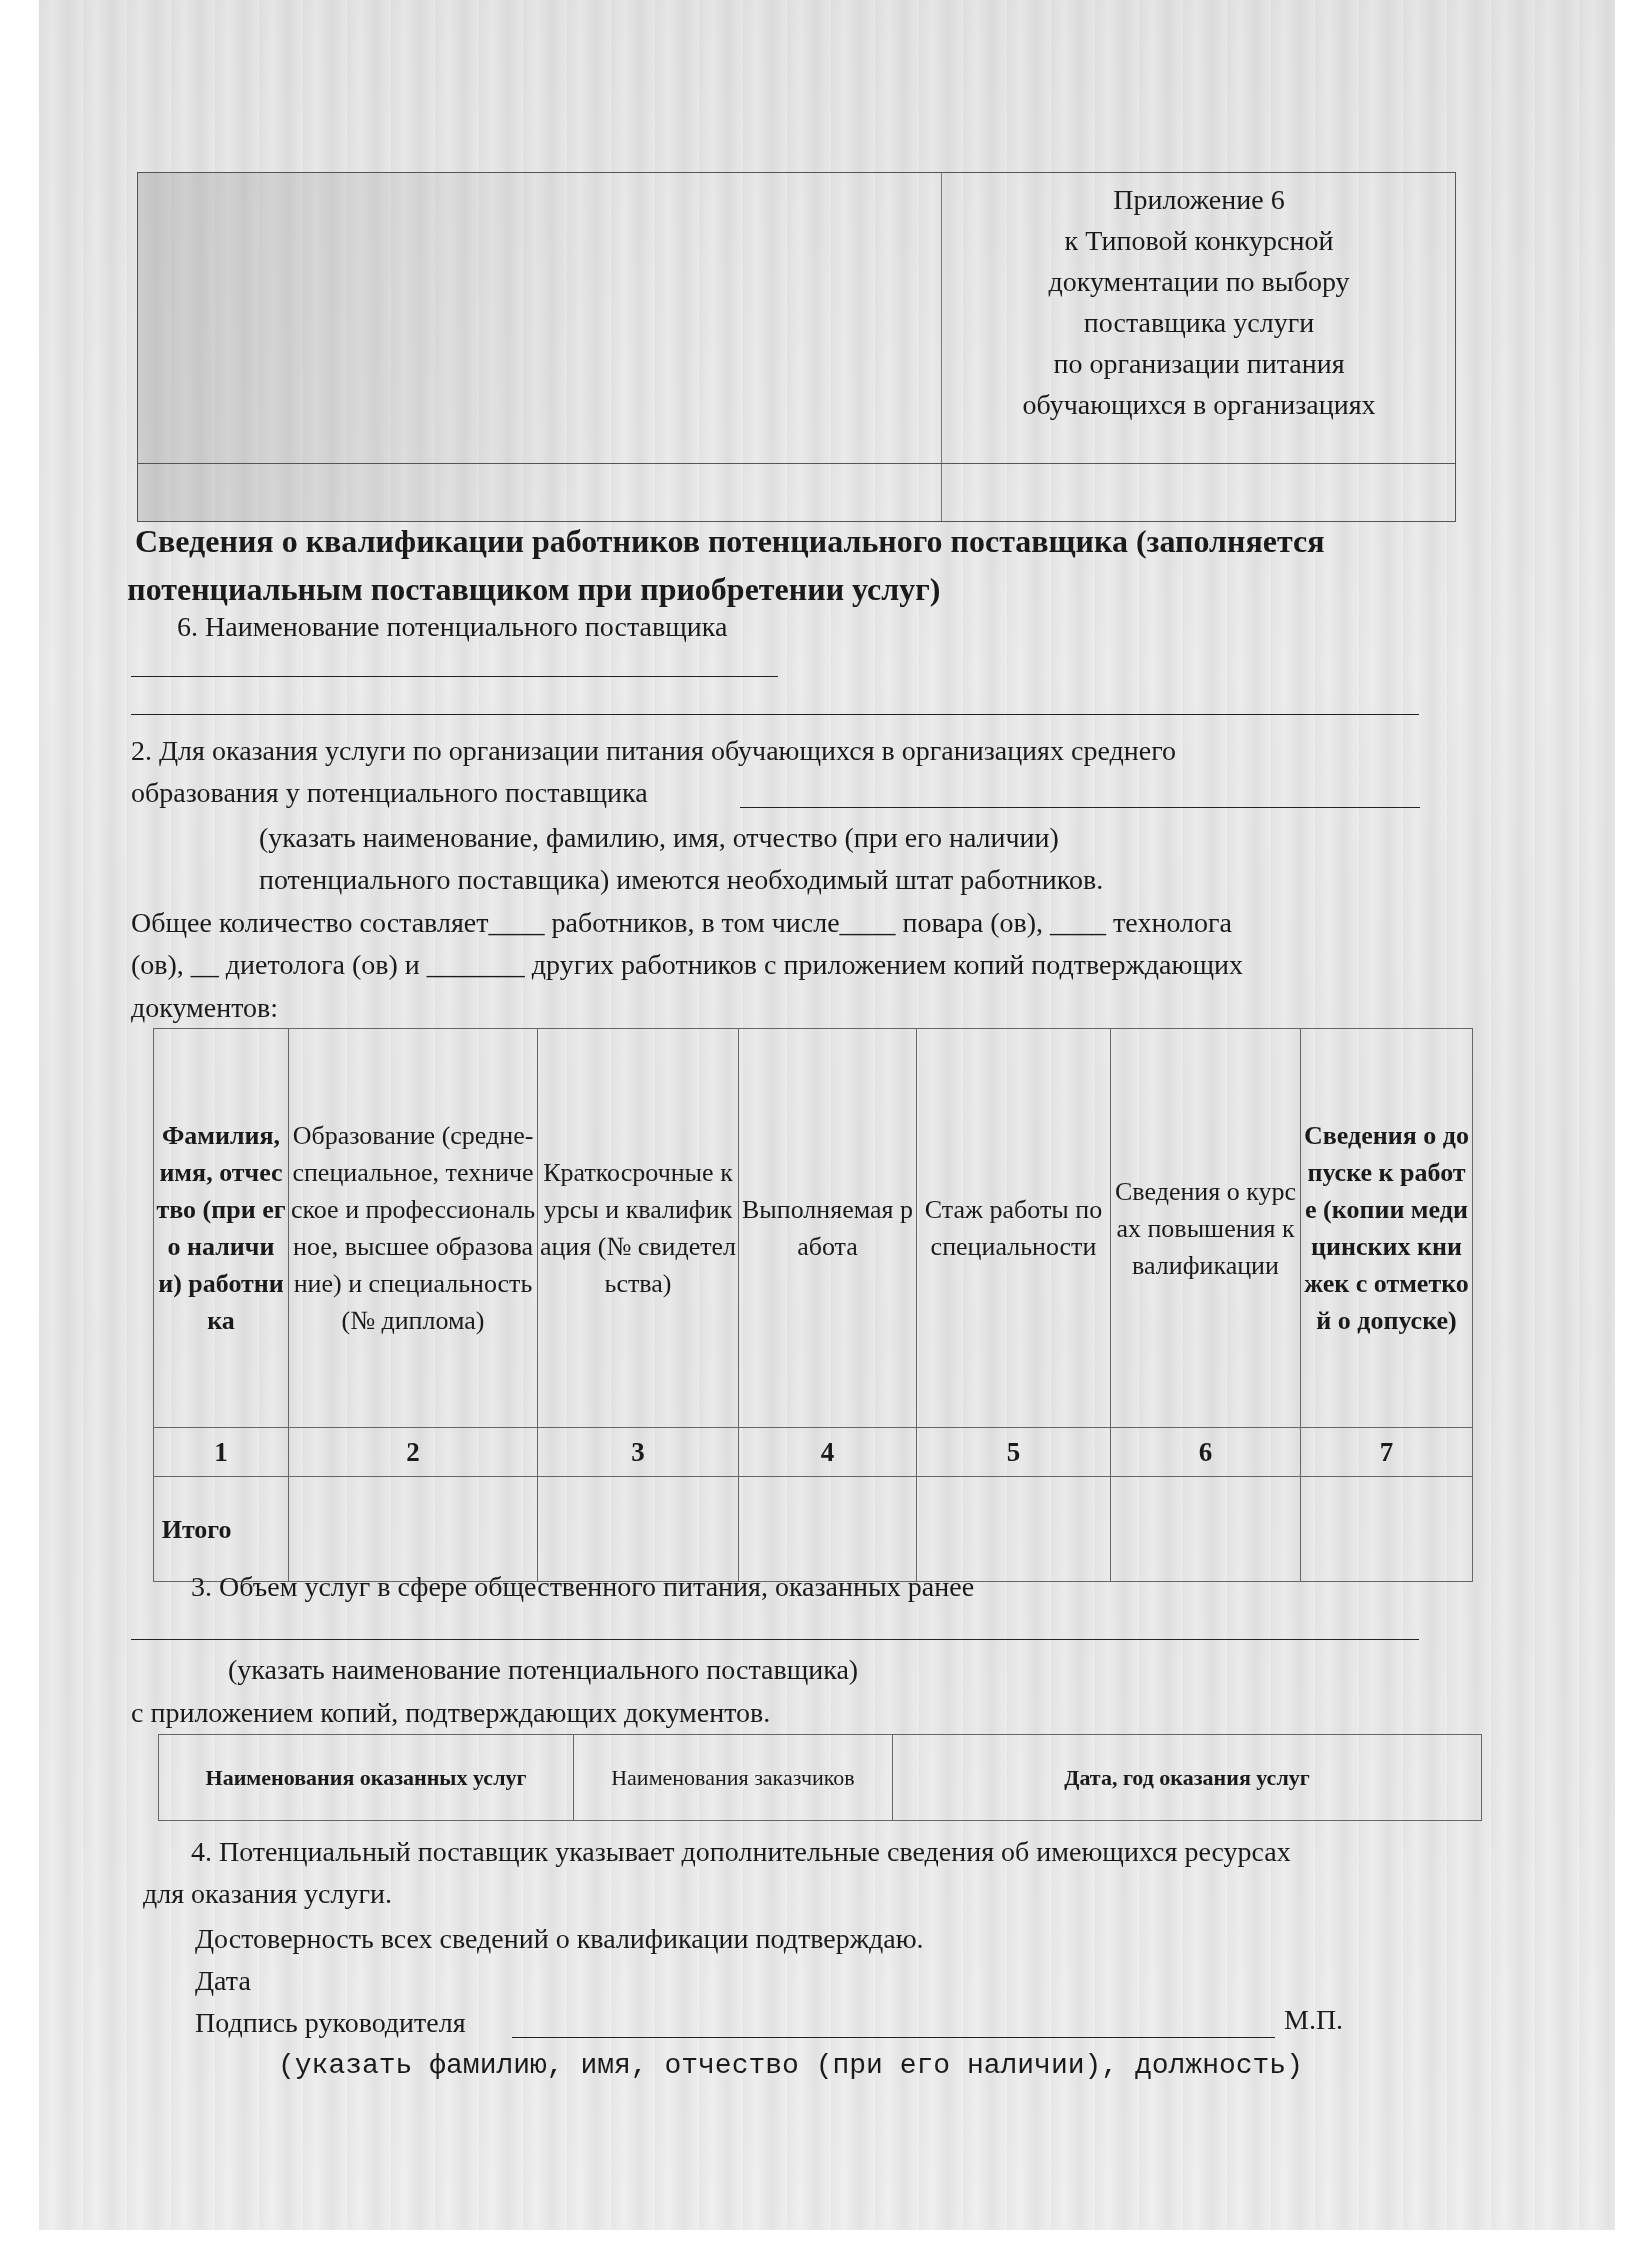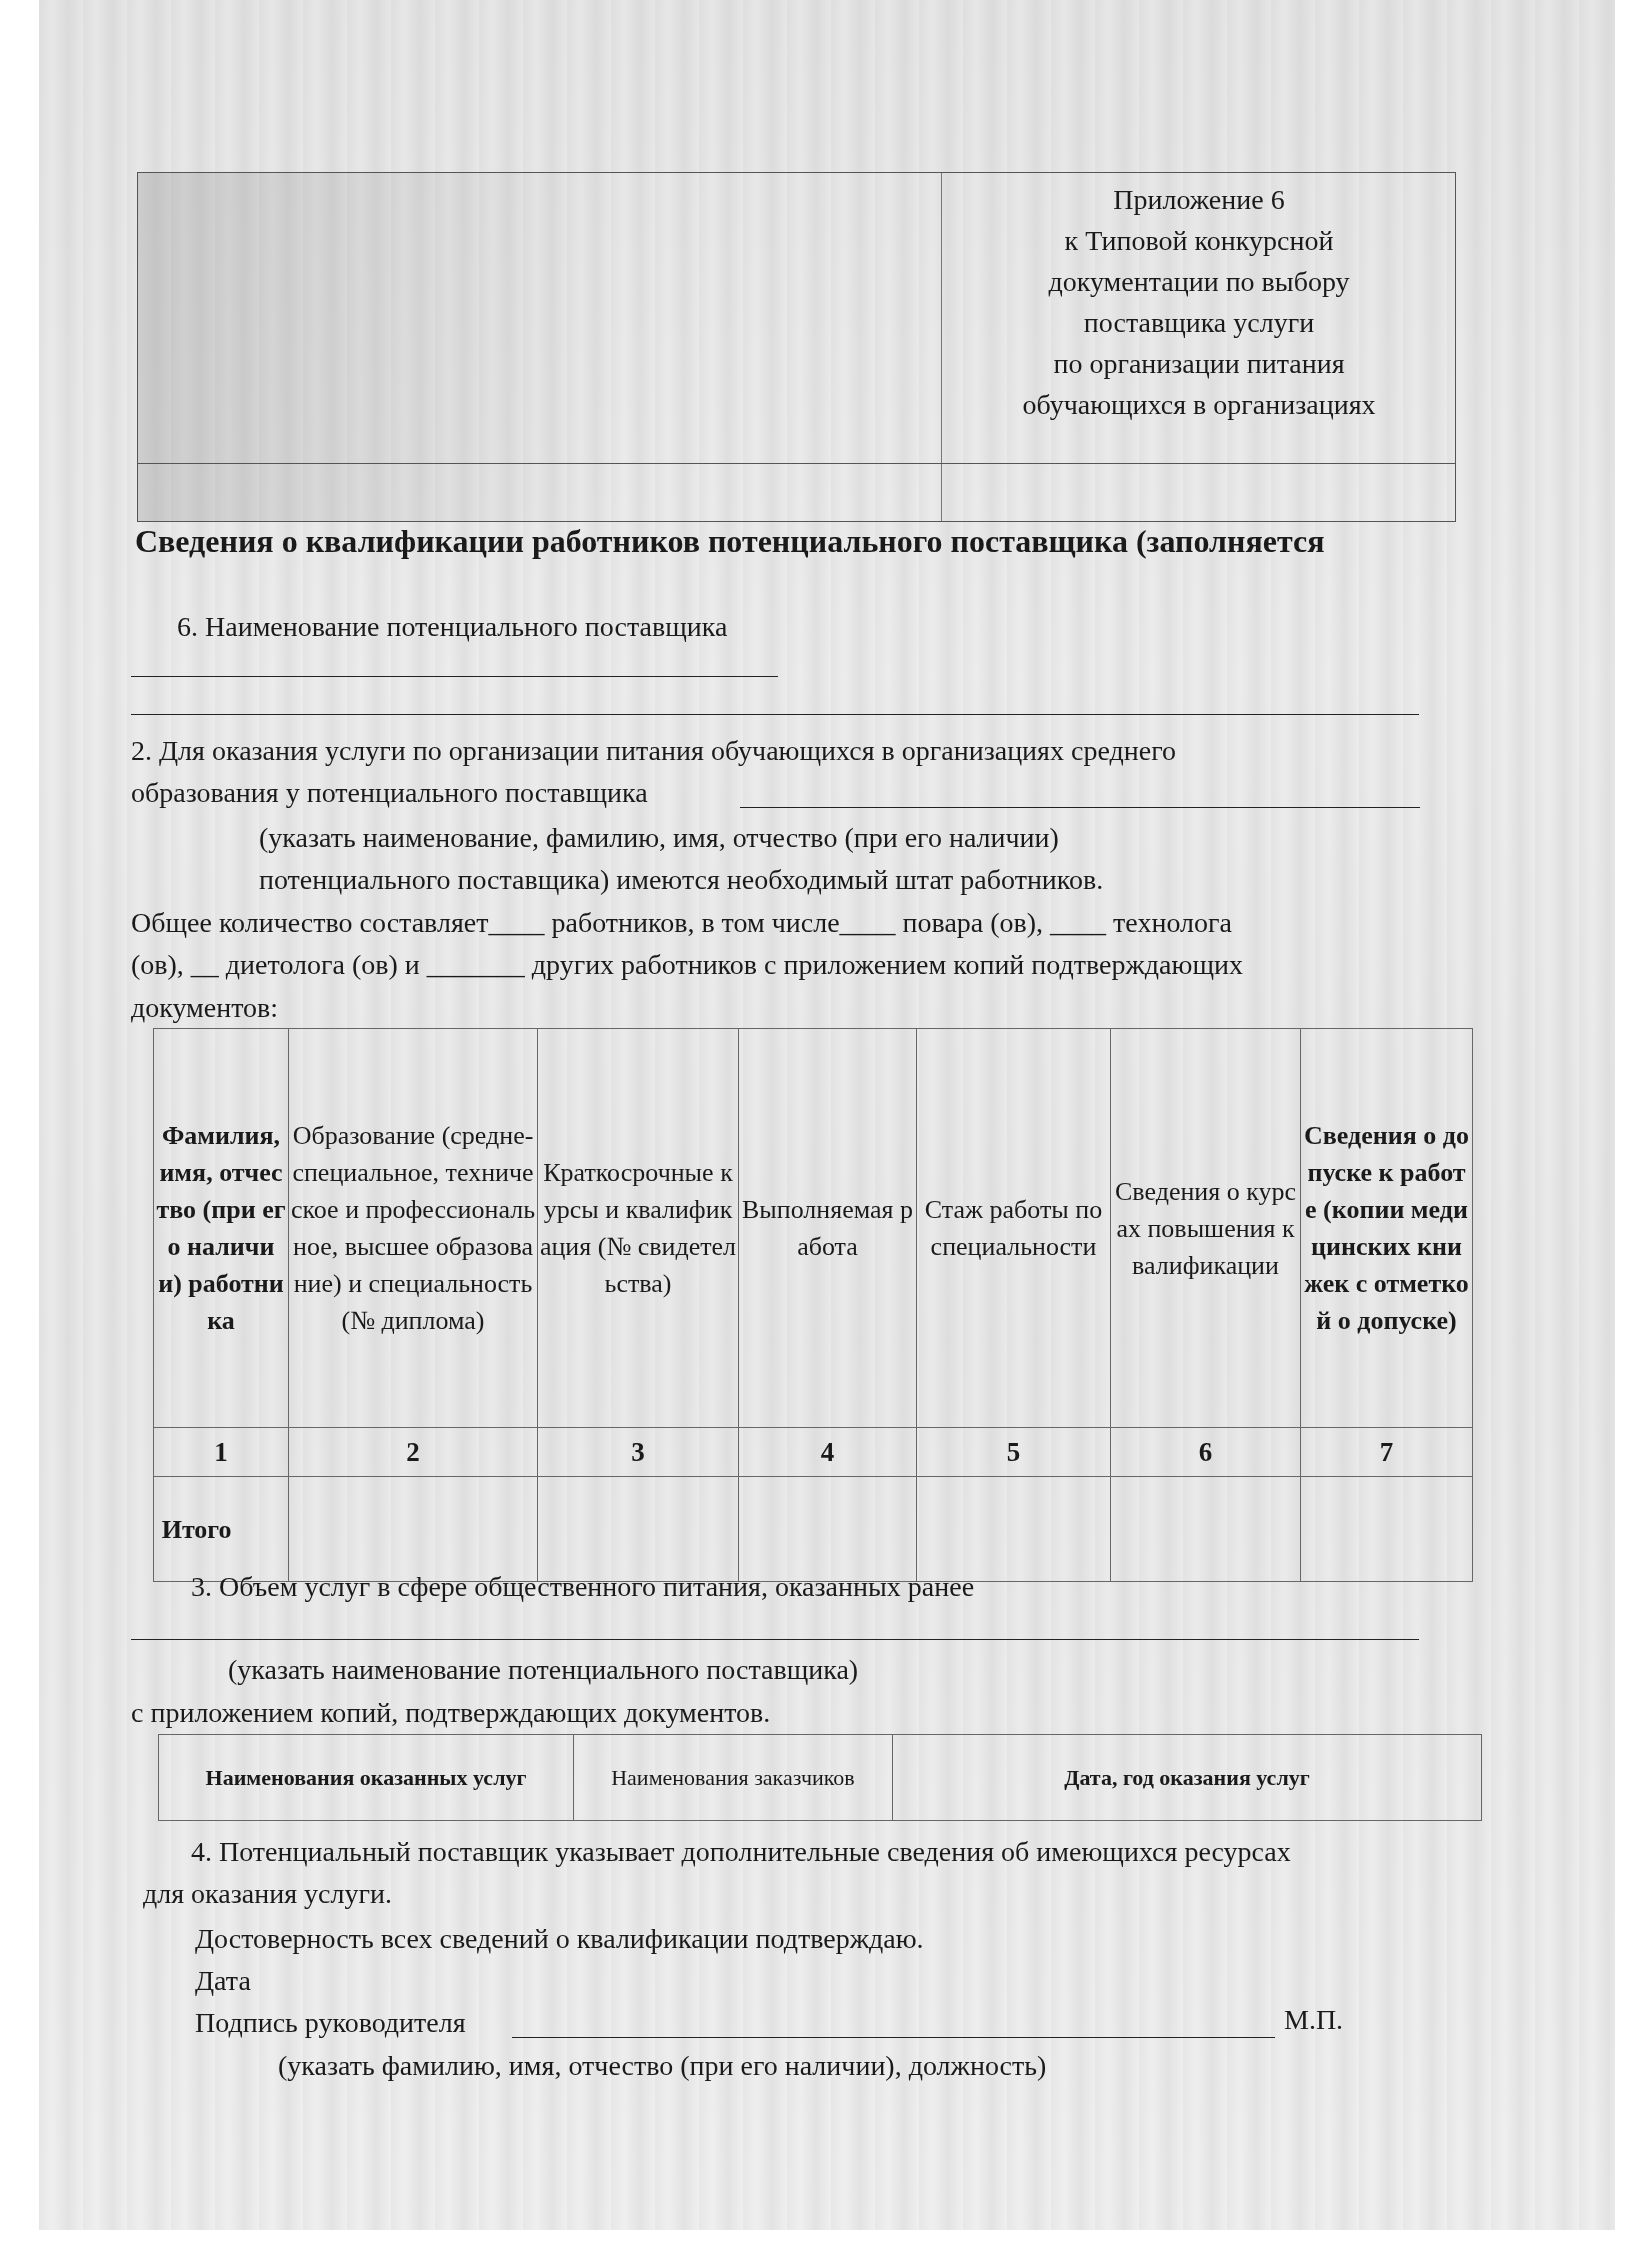--- a/index.html
+++ b/index.html
@@ -68,20 +68,21 @@
     <div>к Типовой конкурсной</div>
     <div>документации по выбору</div>
     <div>поставщика услуги</div>
     <div>по организации питания</div>
     <div>обучающихся в организациях</div>
   </div>
 </div>
 
 <div class="title">
   <div style="padding-left:1.9px">Сведения о квалификации работников потенциального поставщика (заполняется</div>
+  <div style="margin-left:-5.8px">потенциальным поставщиком при приобретении услуг)</div>
 </div>
 
 <div class="para" style="left:177px; top:606px;">6. Наименование потенциального поставщика</div>
 <div class="uline" style="left:131px; top:676px; width:647px;"></div>
 <div class="uline" style="left:131px; top:714px; width:1288px;"></div>
 
 <div class="para" style="left:131px; top:730px;">2. Для оказания услуги по организации питания обучающихся в организациях среднего</div>
 <div class="para" style="left:131px; top:772px;">образования у потенциального поставщика</div>
 <div class="uline" style="left:740px; top:807px; width:680px;"></div>
 <div class="para" style="left:259px; top:817px;">(указать наименование, фамилию, имя, отчество (при его наличии)</div>
@@ -152,14 +153,14 @@
   </table>
 
 <div class="para" style="left:191px; top:1831px;">4. Потенциальный поставщик указывает дополнительные сведения об имеющихся ресурсах</div>
 <div class="para" style="left:143px; top:1873px;">для оказания услуги.</div>
 
 <div class="para" style="left:195px; top:1918px;">Достоверность всех сведений о квалификации подтверждаю.</div>
 <div class="para" style="left:195px; top:1960px;">Дата</div>
 <div class="para" style="left:195px; top:2002px;">Подпись руководителя</div>
 <div class="uline" style="left:512px; top:2037px; width:763px;"></div>
 <div class="para" style="left:1284px; top:1999px;">М.П.</div>
-<div class="para" style="left:278px; top:2045px;">(указать фамилию, имя, отчество (при его наличии), должность)</div>
+<div class="para" style="left:278px; top:2045px;font-family:Liberation Mono, monospace;">(указать фамилию, имя, отчество (при его наличии), должность)</div>
 
 
 </body></html>

